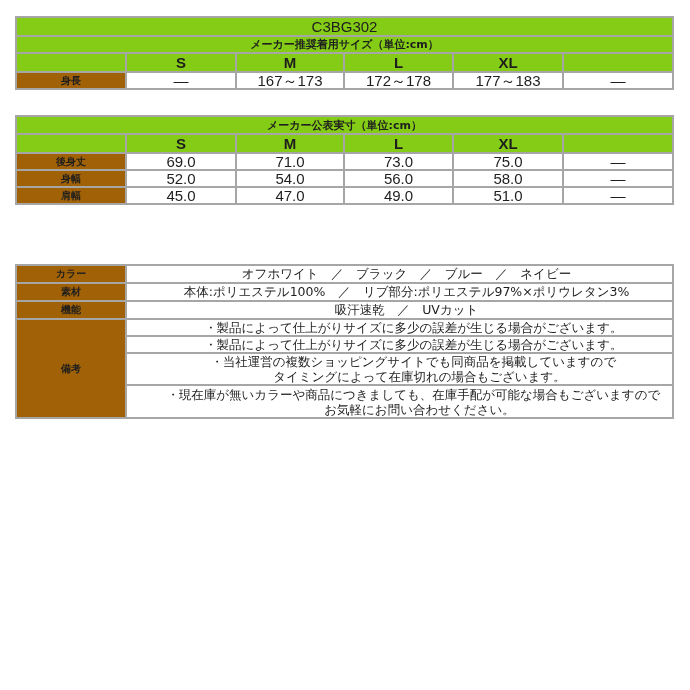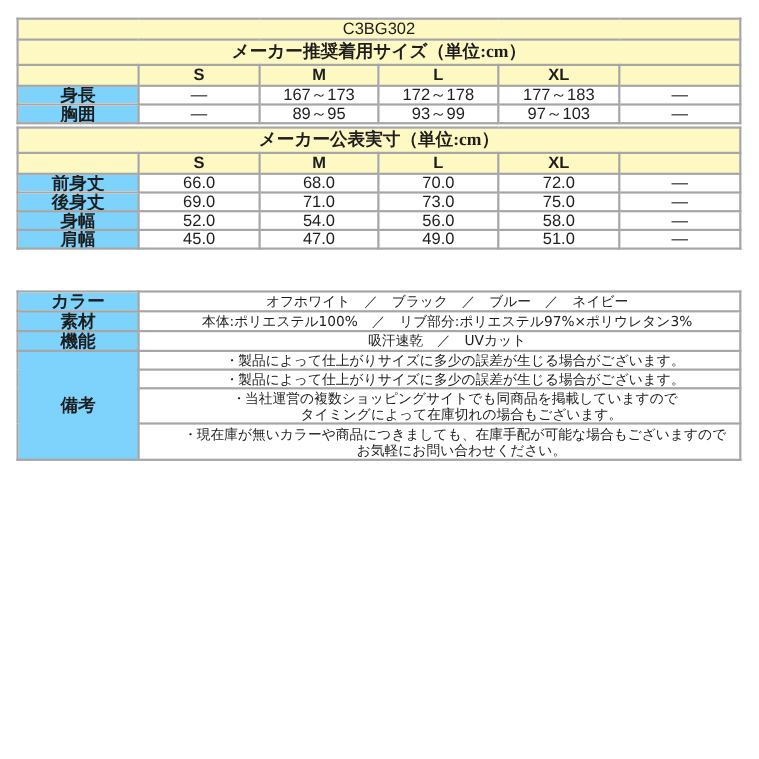--- a/index.html
+++ b/index.html
@@ -4,25 +4,25 @@
   <style>
     html, body { margin: 0; padding: 0; background: #ffffff; }
     body { width: 690px; height: 690px; position: relative; overflow: hidden;
            font-family: "DejaVu Sans", "Liberation Sans", sans-serif; color: #1e1e1e; }
     table.t { position: absolute; left: 15px; border-collapse: collapse; table-layout: fixed; width: 657px; }
     table.t td { border: 2px solid #a6a6a6; padding: 0; text-align: center; vertical-align: middle;
                  white-space: nowrap; overflow: hidden; }
     .t1 { top: 16px; }
     .t2 { top: 115px; }
     .t3 { top: 264px; }
-    .hdr td { background: #fef9c3; }
-    td.lbl { background: #7dd3fc; font-weight: bold; font-size: 16px; line-height: 14px; }
+    .hdr td { background: #84cc16; }
+    td.lbl { background: #a16207; font-weight: bold; font-size: 10px; line-height: 14px; }
     td.num { font-family: "Liberation Sans", sans-serif; font-size: 15px; line-height: 15px; }
     td.title-code { font-family: "Liberation Sans", sans-serif; font-size: 15px; font-weight: normal; }
-    td.title-sub { font-size: 16px; font-weight: bold; font-family: Liberation Serif, serif; }
+    td.title-sub { font-size: 11px; font-weight: bold; }
     td.size { font-family: "Liberation Sans", sans-serif; font-size: 15px; font-weight: bold; }
     td.val { text-align: left; font-size: 12.5px; line-height: 16px; background: #ffffff; }
     td.val .indent { padding-left: 14px; display: block; }
     td.note { text-align: left; font-size: 12.5px; line-height: 15px; padding-left: 2px; }
     td.note .line { display: block; margin-left: 28px; }
     td.note .bullet { display: inline-block; width: 12px; text-align: center; }
     td.note .cont { padding-left: 12px; }
     td.lbl-top { vertical-align: top; padding-top: 1px; margin-top: 16px; }
   </style>
 </head>
@@ -53,28 +53,20 @@
     <td class="size"></td>
   </tr>
   <tr style="height:17px">
     <td class="lbl">身長</td>
     <td class="num">—</td>
     <td class="num">167～173</td>
     <td class="num">172～178</td>
     <td class="num">177～183</td>
     <td class="num">—</td>
   </tr>
-  <tr style="height:16px">
-    <td class="lbl">胸囲</td>
-    <td class="num">—</td>
-    <td class="num">89～95</td>
-    <td class="num">93～99</td>
-    <td class="num">97～103</td>
-    <td class="num">—</td>
-  </tr>
 </tbody>
   </table>
 
 <table class="t t2">
   <colgroup>
     <col style="width:110px">
       <col style="width:110px">
       <col style="width:108px">
     <col style="width:109px">
       <col style="width:110px">
@@ -84,28 +76,20 @@
       <tr class="hdr" style="height:18px">
     <td colspan="6" class="title-sub">メーカー公表実寸（単位:cm）</td>
   </tr>
   <tr class="hdr" style="height:17px">
     <td></td>
     <td class="size">S</td>
     <td class="size">M</td>
     <td class="size">L</td>
     <td class="size">XL</td>
     <td class="size"></td>
-  </tr>
-  <tr style="height:17px">
-    <td class="lbl">前身丈</td>
-    <td class="num">66.0</td>
-    <td class="num">68.0</td>
-    <td class="num">70.0</td>
-    <td class="num">72.0</td>
-    <td class="num">—</td>
   </tr>
   <tr style="height:16px">
     <td class="lbl">後身丈</td>
     <td class="num">69.0</td>
     <td class="num">71.0</td>
     <td class="num">73.0</td>
     <td class="num">75.0</td>
     <td class="num">—</td>
   </tr>
   <tr style="height:17px">

